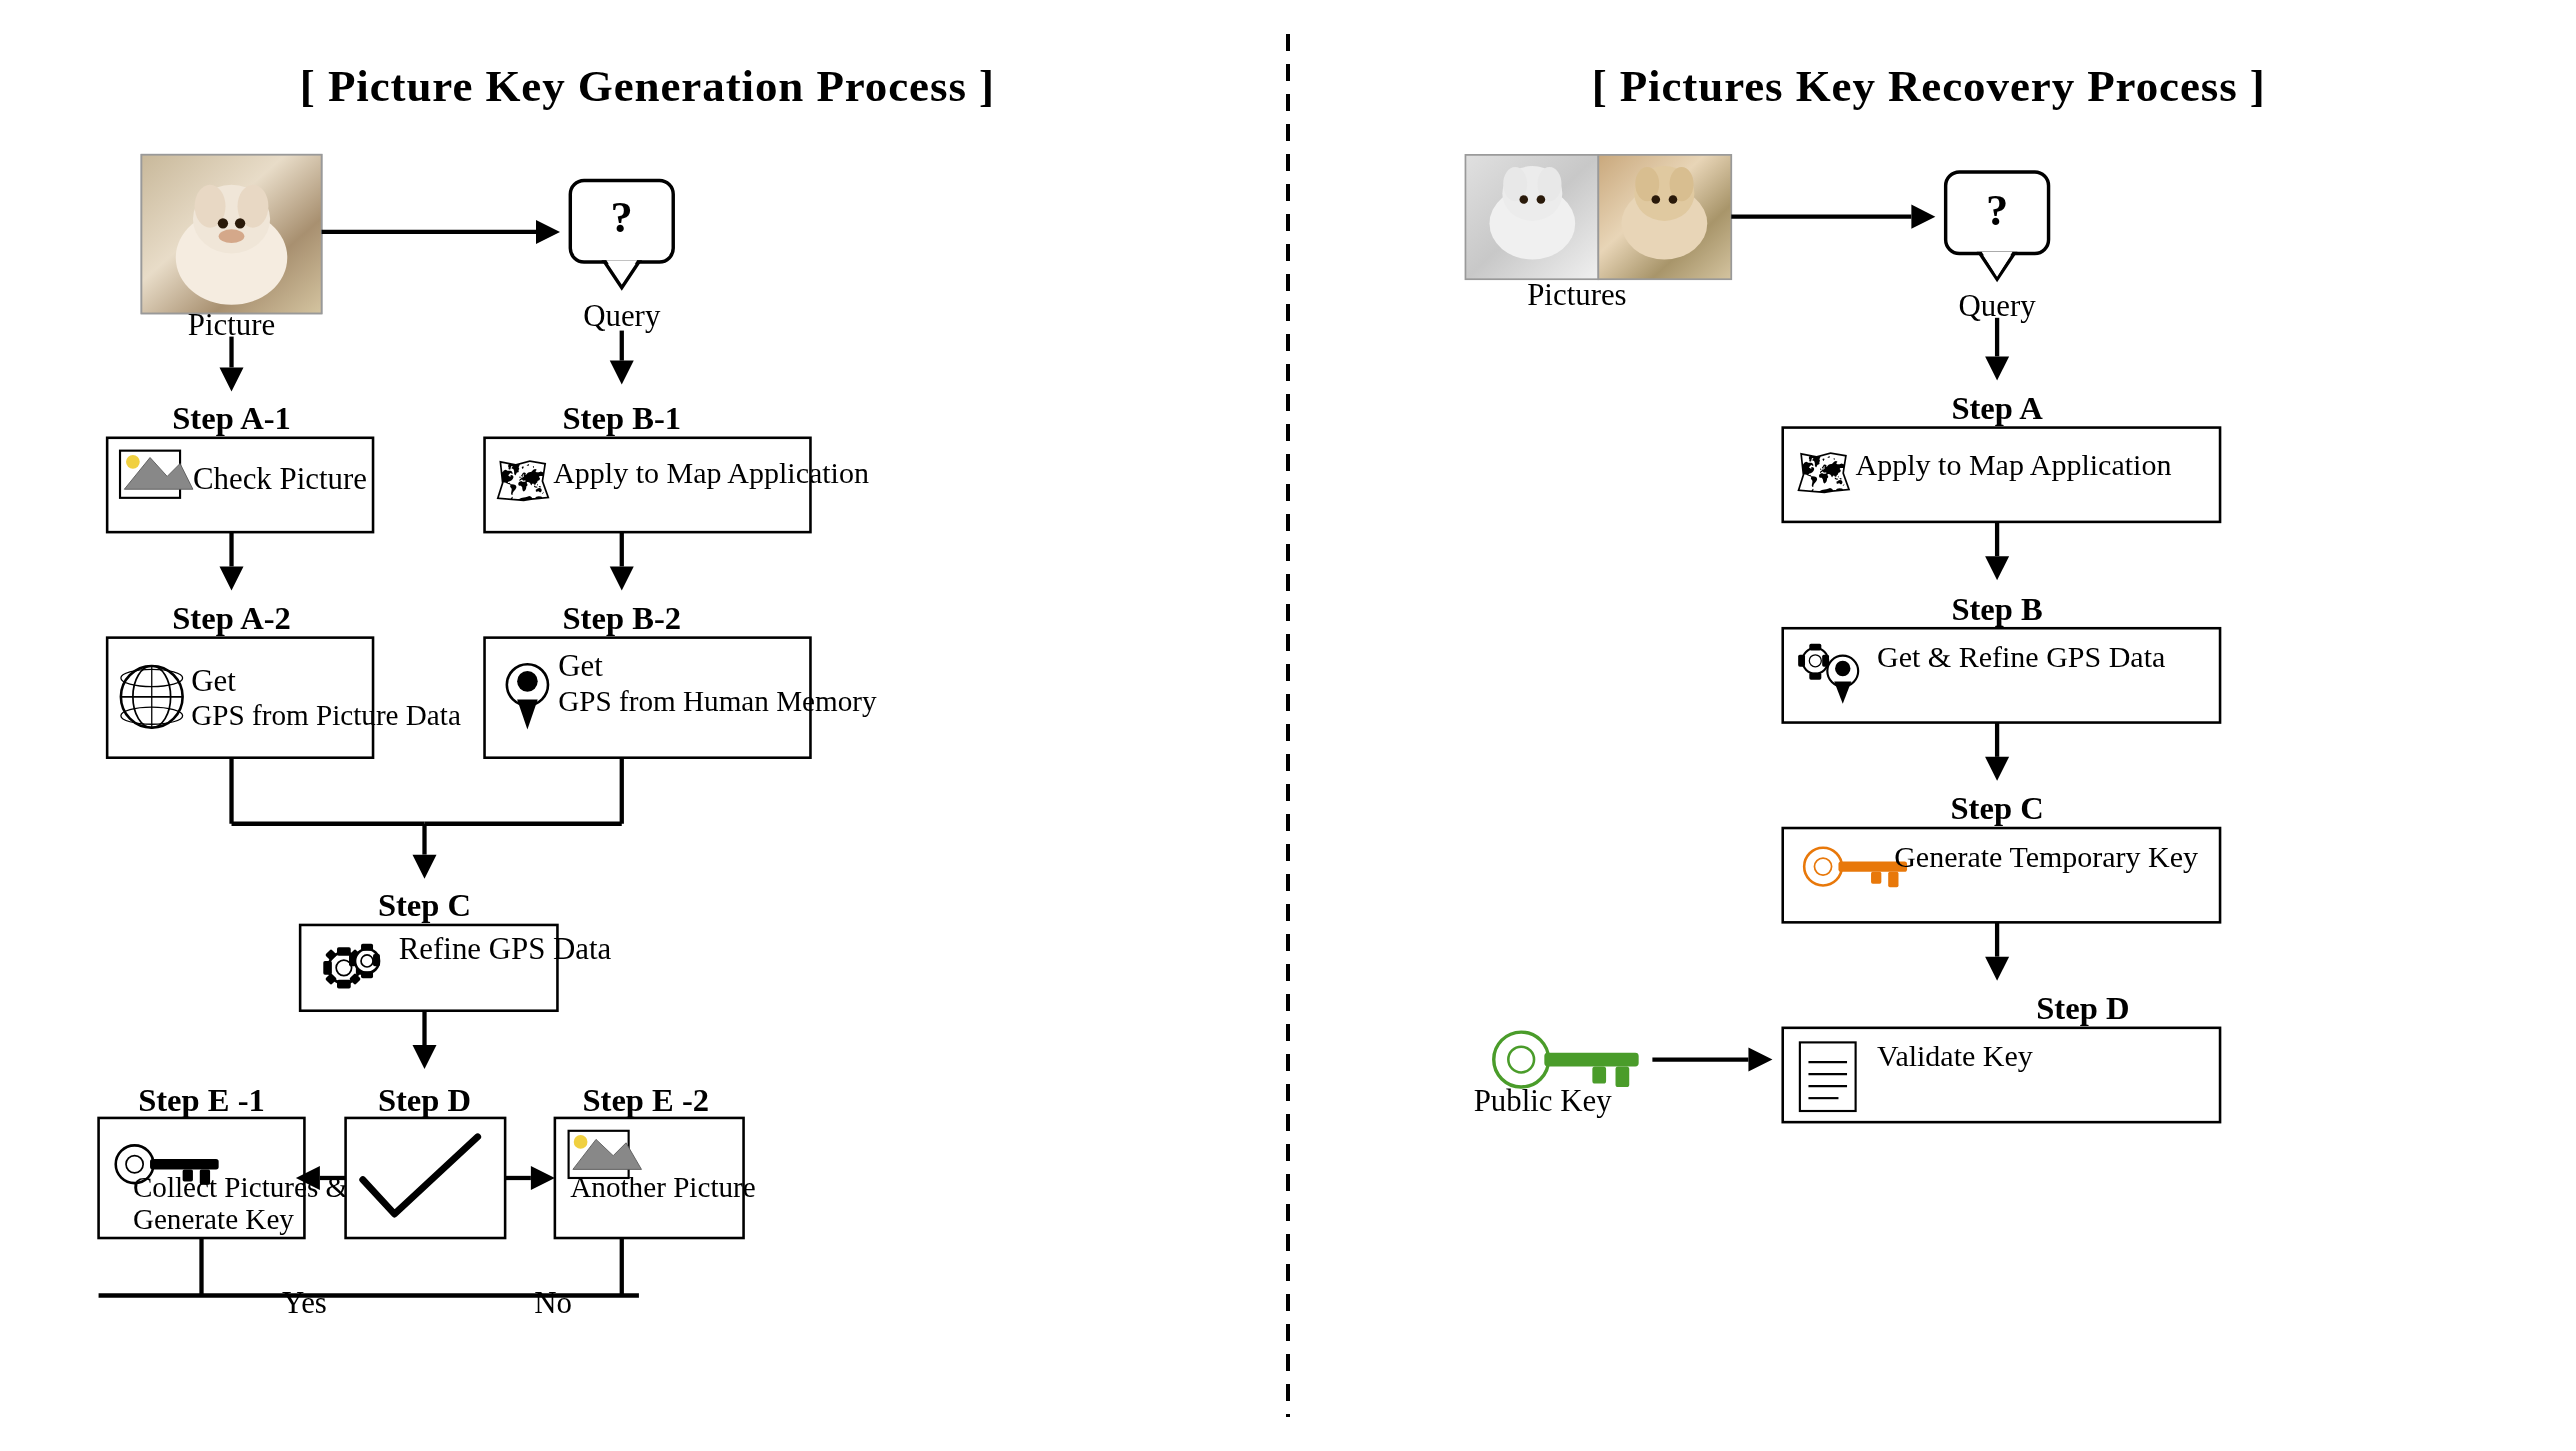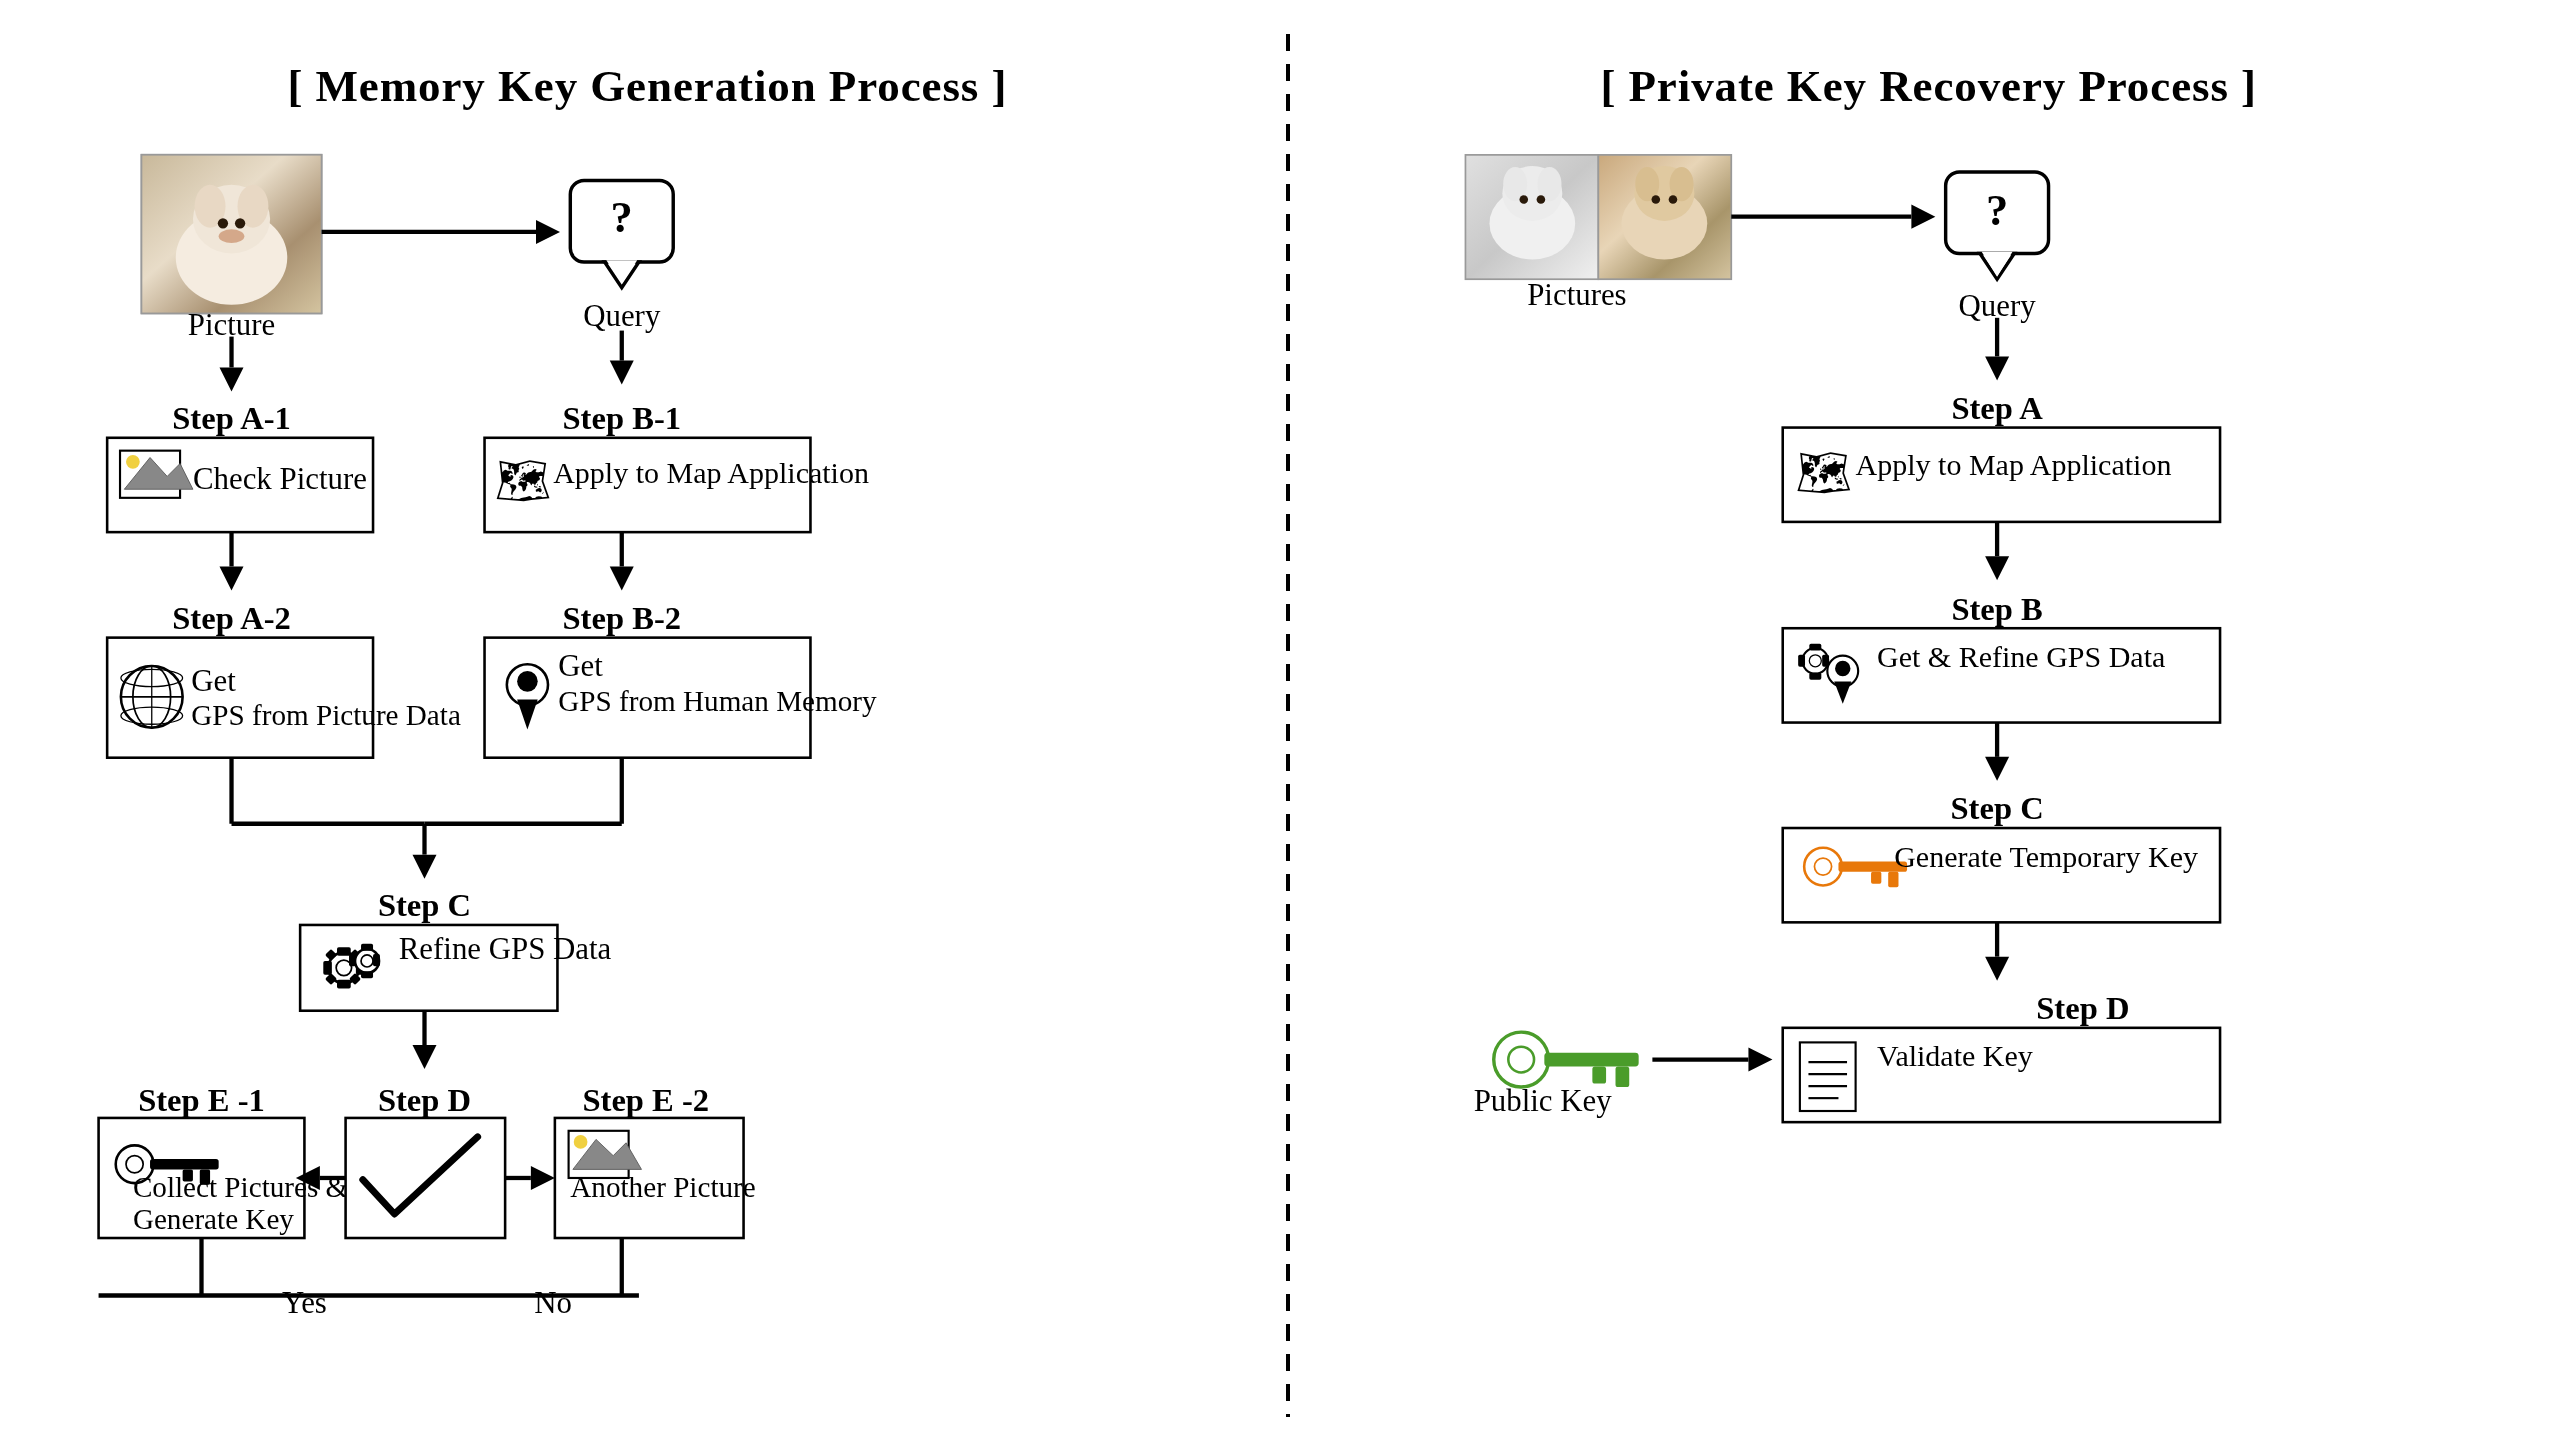--- a/index.html
+++ b/index.html
@@ -57,21 +57,21 @@
       margin-bottom: 34px;
       letter-spacing: 0.9px;
     }
   </style>
 </head>
 <body>
 
 <div class="main-container">
 
   <div class="left-panel">
-    <div class="section-title">[ Memory Key Generation Process ]</div>
+    <div class="section-title">[ Picture Key Generation Process ]</div>
 
     <svg width="1115" height="1244" viewBox="0 0 1300 1450">
 
       <rect x="60" y="10" width="210" height="185" fill="#c9a87c" stroke="#999" stroke-width="2"></rect>
       <rect x="60" y="10" width="210" height="185" fill="url(#dogGrad)" stroke="#999" stroke-width="2"></rect>
       <defs>
         <linearGradient id="dogGrad" x1="0" y1="0" x2="1" y2="1">
           <stop offset="0%" stop-color="#c8b89a"></stop>
           <stop offset="40%" stop-color="#e8dcc8"></stop>
           <stop offset="70%" stop-color="#a89070"></stop>
@@ -237,21 +237,21 @@
       <text x="560" y="1225" font-size="34" font-family="Times New Roman">Another Picture</text>
 
       <text x="540" y="1360" text-anchor="middle" font-size="36" font-family="Times New Roman">No</text>
 
     </svg>
   </div>
 
   <div class="divider"></div>
 
   <div class="right-panel">
-    <div class="section-title">[ Private Key Recovery Process ]</div>
+    <div class="section-title">[ Pictures Key Recovery Process ]</div>
 
     <svg width="1029" height="1244" viewBox="0 0 1200 1450">
 
       <rect x="60" y="10" width="155" height="145" fill="url(#dogGrad2)" stroke="#999" stroke-width="2"></rect>
 
       <ellipse cx="138" cy="90" rx="50" ry="42" fill="#f0f0f0"></ellipse>
       <ellipse cx="138" cy="55" rx="35" ry="32" fill="#ececec"></ellipse>
       <ellipse cx="118" cy="44" rx="14" ry="20" fill="#e8e8e8"></ellipse>
       <ellipse cx="158" cy="44" rx="14" ry="20" fill="#e8e8e8"></ellipse>
       <circle cx="128" cy="62" r="5" fill="#2a1a0a"></circle>

